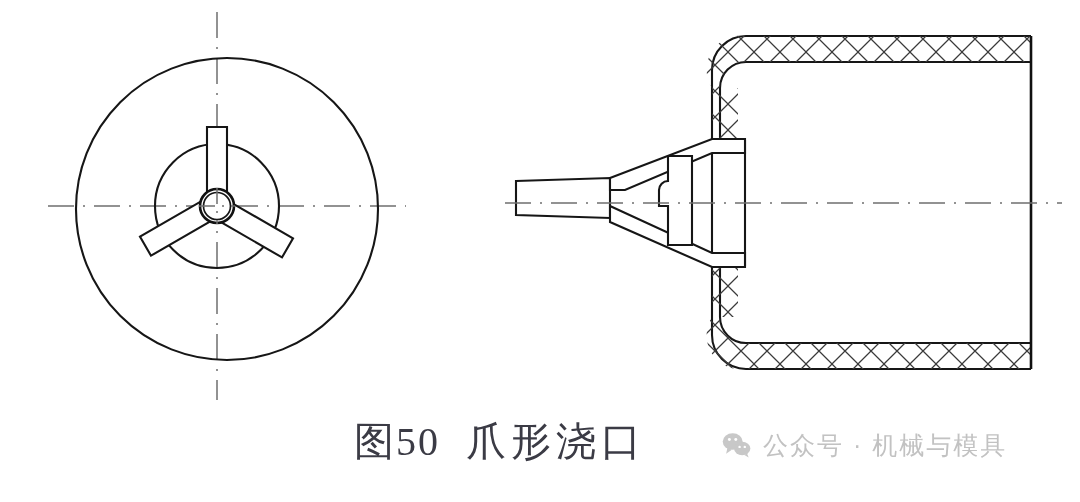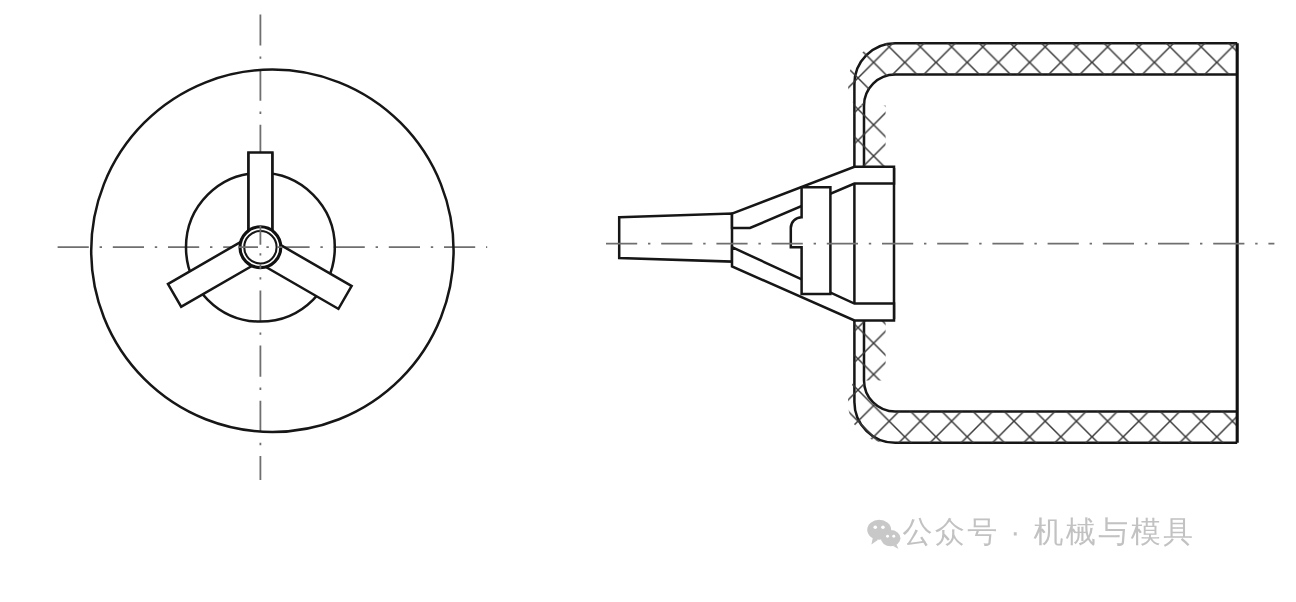--- a/index.html
+++ b/index.html
@@ -85,22 +85,22 @@
   #caption .cap-gap {
     display: inline-block;
     width: 26px;
   }
   
   #watermark {
     position: absolute;
     left: 722px;
     top: 432px;
     display: flex;
-    align-items: flex-start;
-    gap: 0;
+    align-items: center;
+    gap: 11px;
     user-select: none;
   }
   #watermark .wm-icon {
     width: 30px;
     height: 26px;
     flex: 0 0 auto;
     display: block;
   }
   #watermark .wm-text {
     font-family: "Liberation Sans", sans-serif;
@@ -205,20 +205,23 @@
         <path class="outline part-fill" fill="#ffffff" d="M 610,206 L 712,253 L 745,253 L 745,267 L 712,267 L 610,222 Z"></path>
 
         <path class="outline part-fill" fill="#ffffff" d="M 659,190 A 9,9 0 0 1 668,181 L 668,156 L 692,156 L 692,245
                  L 668,245 L 668,206 L 659,206 Z"></path>
       </g>
 
       <line class="centerline" x1="505" y1="203" x2="1062" y2="203"></line>
     </g>
   </svg>
 
+  <div id="caption">
+    <span class="fig-no">图50</span><span class="cap-gap"></span><span>爪形浇口</span>
+  </div>
 
   <div id="watermark">
     <svg class="wm-icon" viewBox="0 0 34 30">
       <ellipse cx="12" cy="11" rx="11.5" ry="9.6" fill="#c8c8c8"></ellipse>
       <path d="M 6 18 L 4.5 25 L 11 20.5 Z" fill="#c8c8c8"></path>
       <circle cx="8.2" cy="8.6" r="1.7" fill="#ffffff"></circle>
       <circle cx="15.6" cy="8.6" r="1.7" fill="#ffffff"></circle>
       <ellipse cx="23" cy="19" rx="9.4" ry="7.8" fill="#c8c8c8"></ellipse>
       <path d="M 28.5 24.5 L 30.5 29.5 L 25.5 26.5 Z" fill="#c8c8c8"></path>
       <circle cx="20" cy="17.2" r="1.4" fill="#ffffff"></circle>

